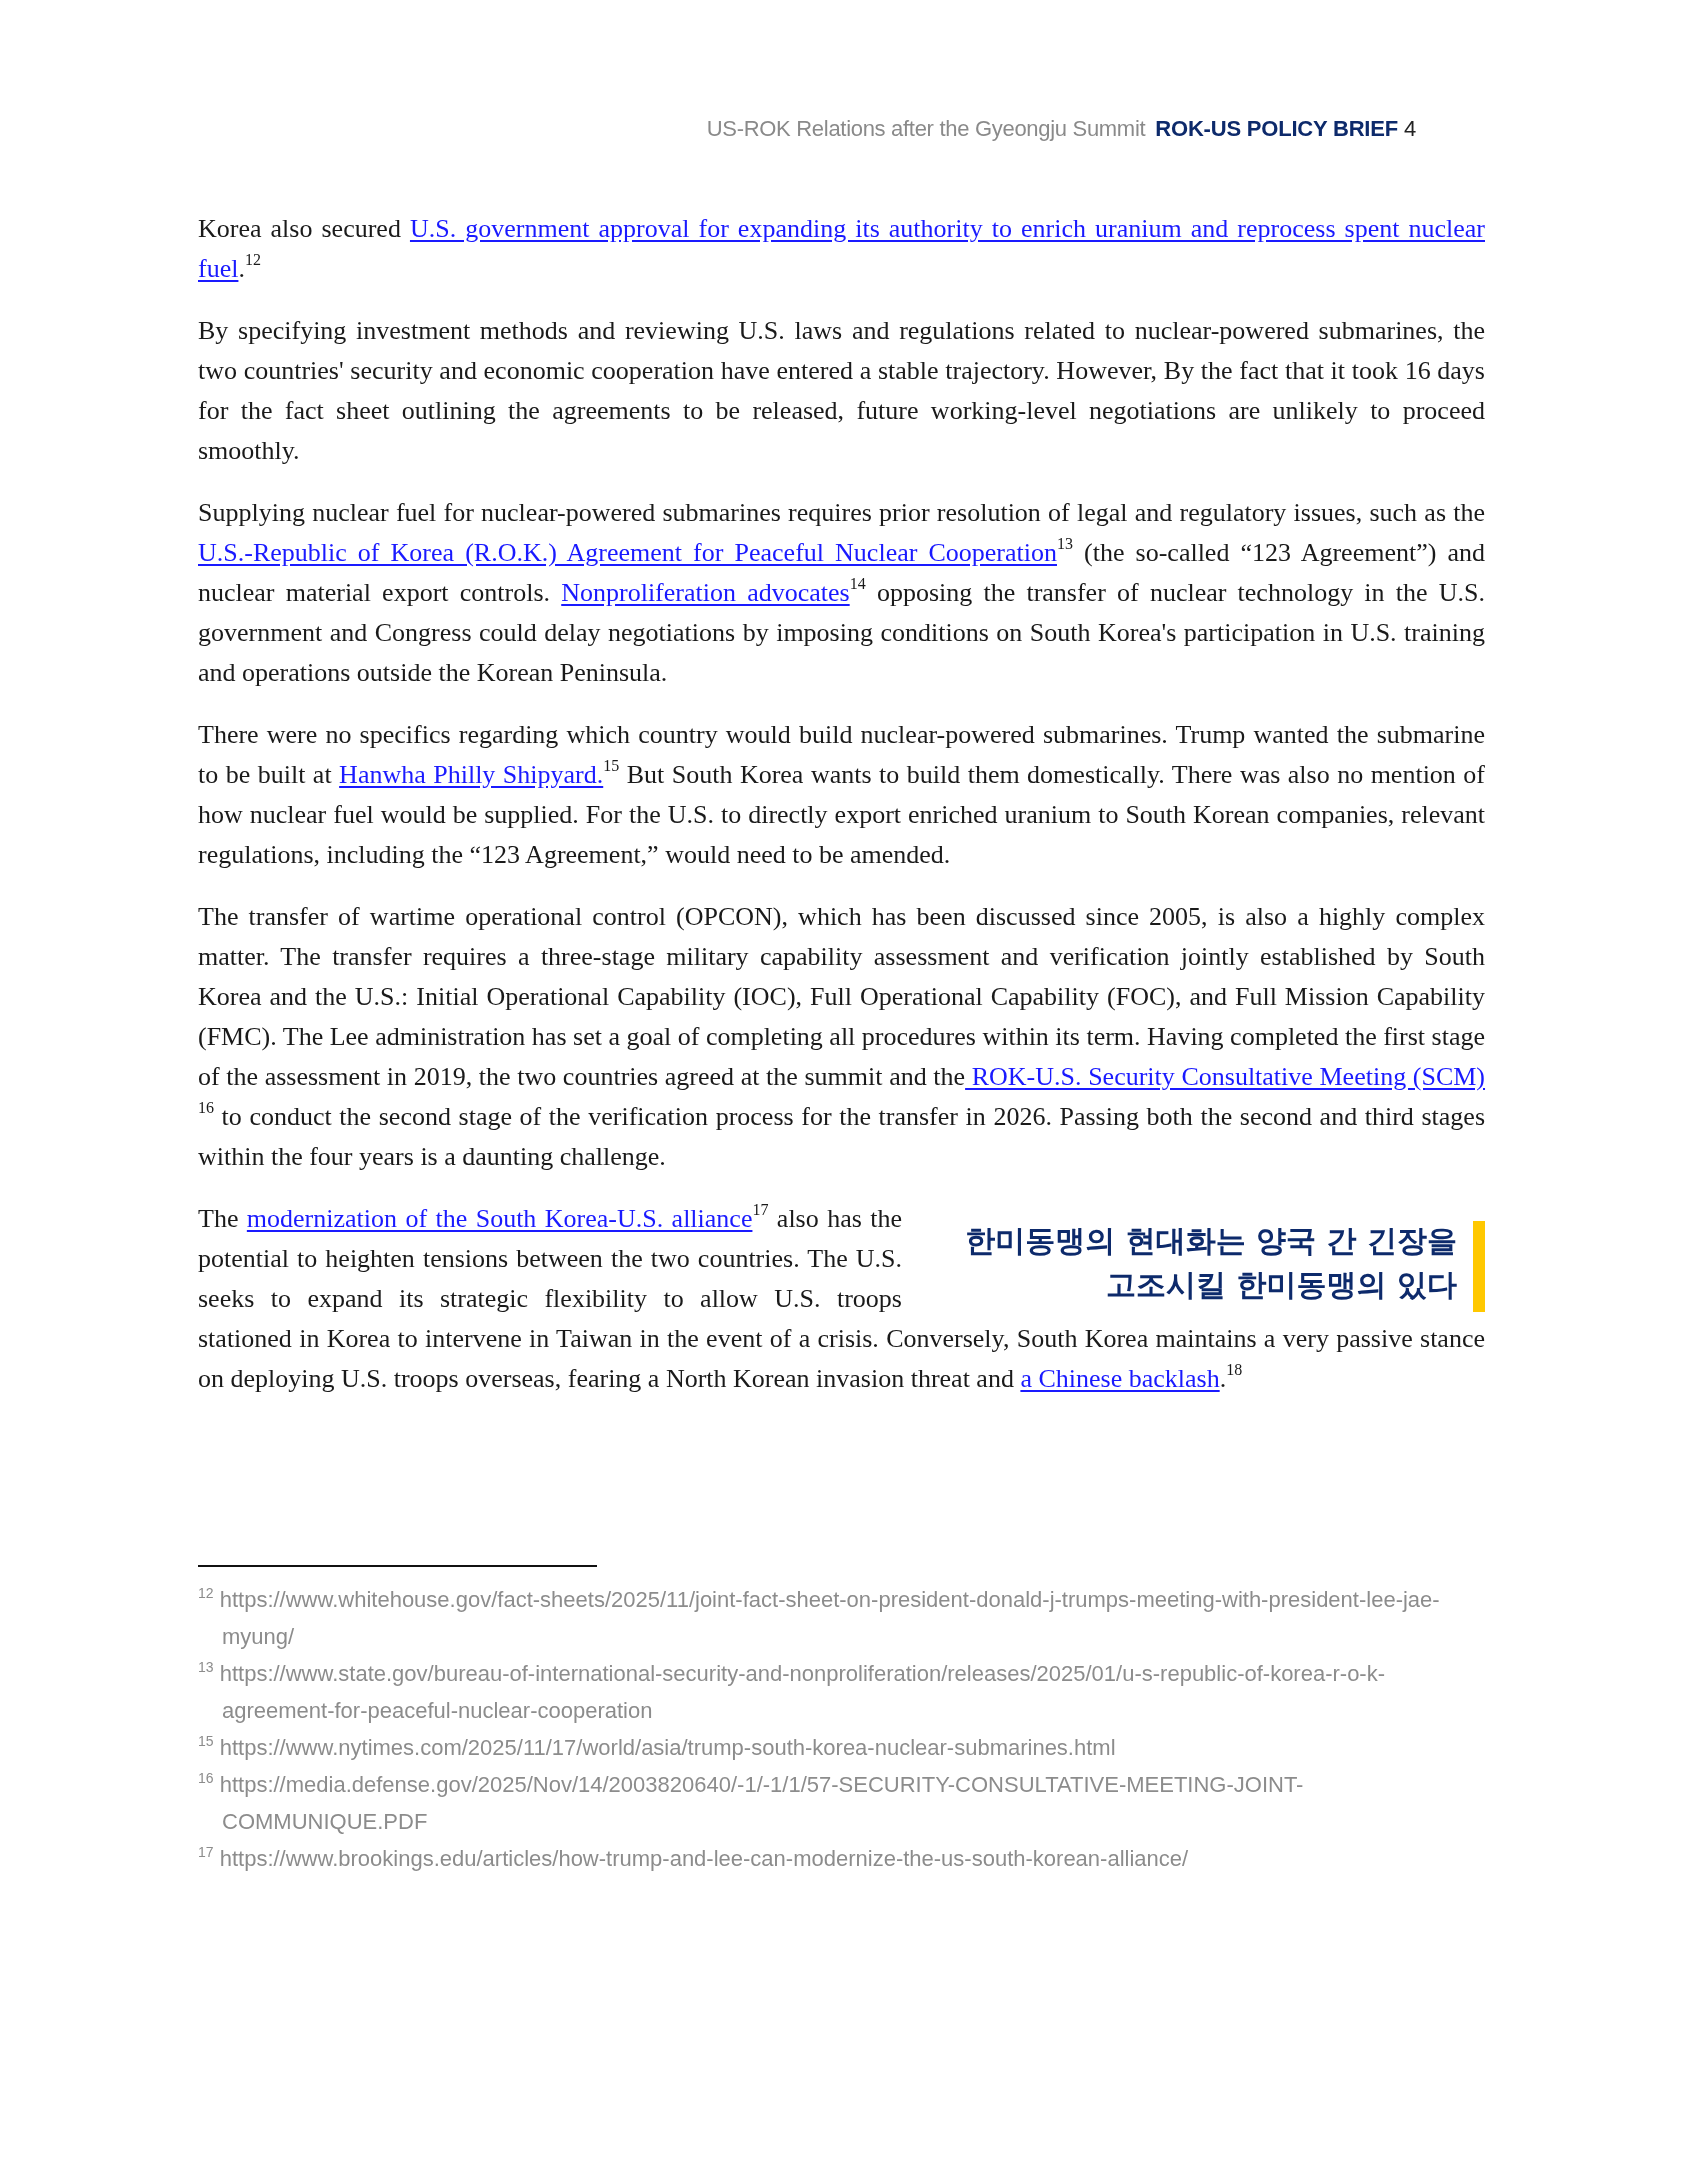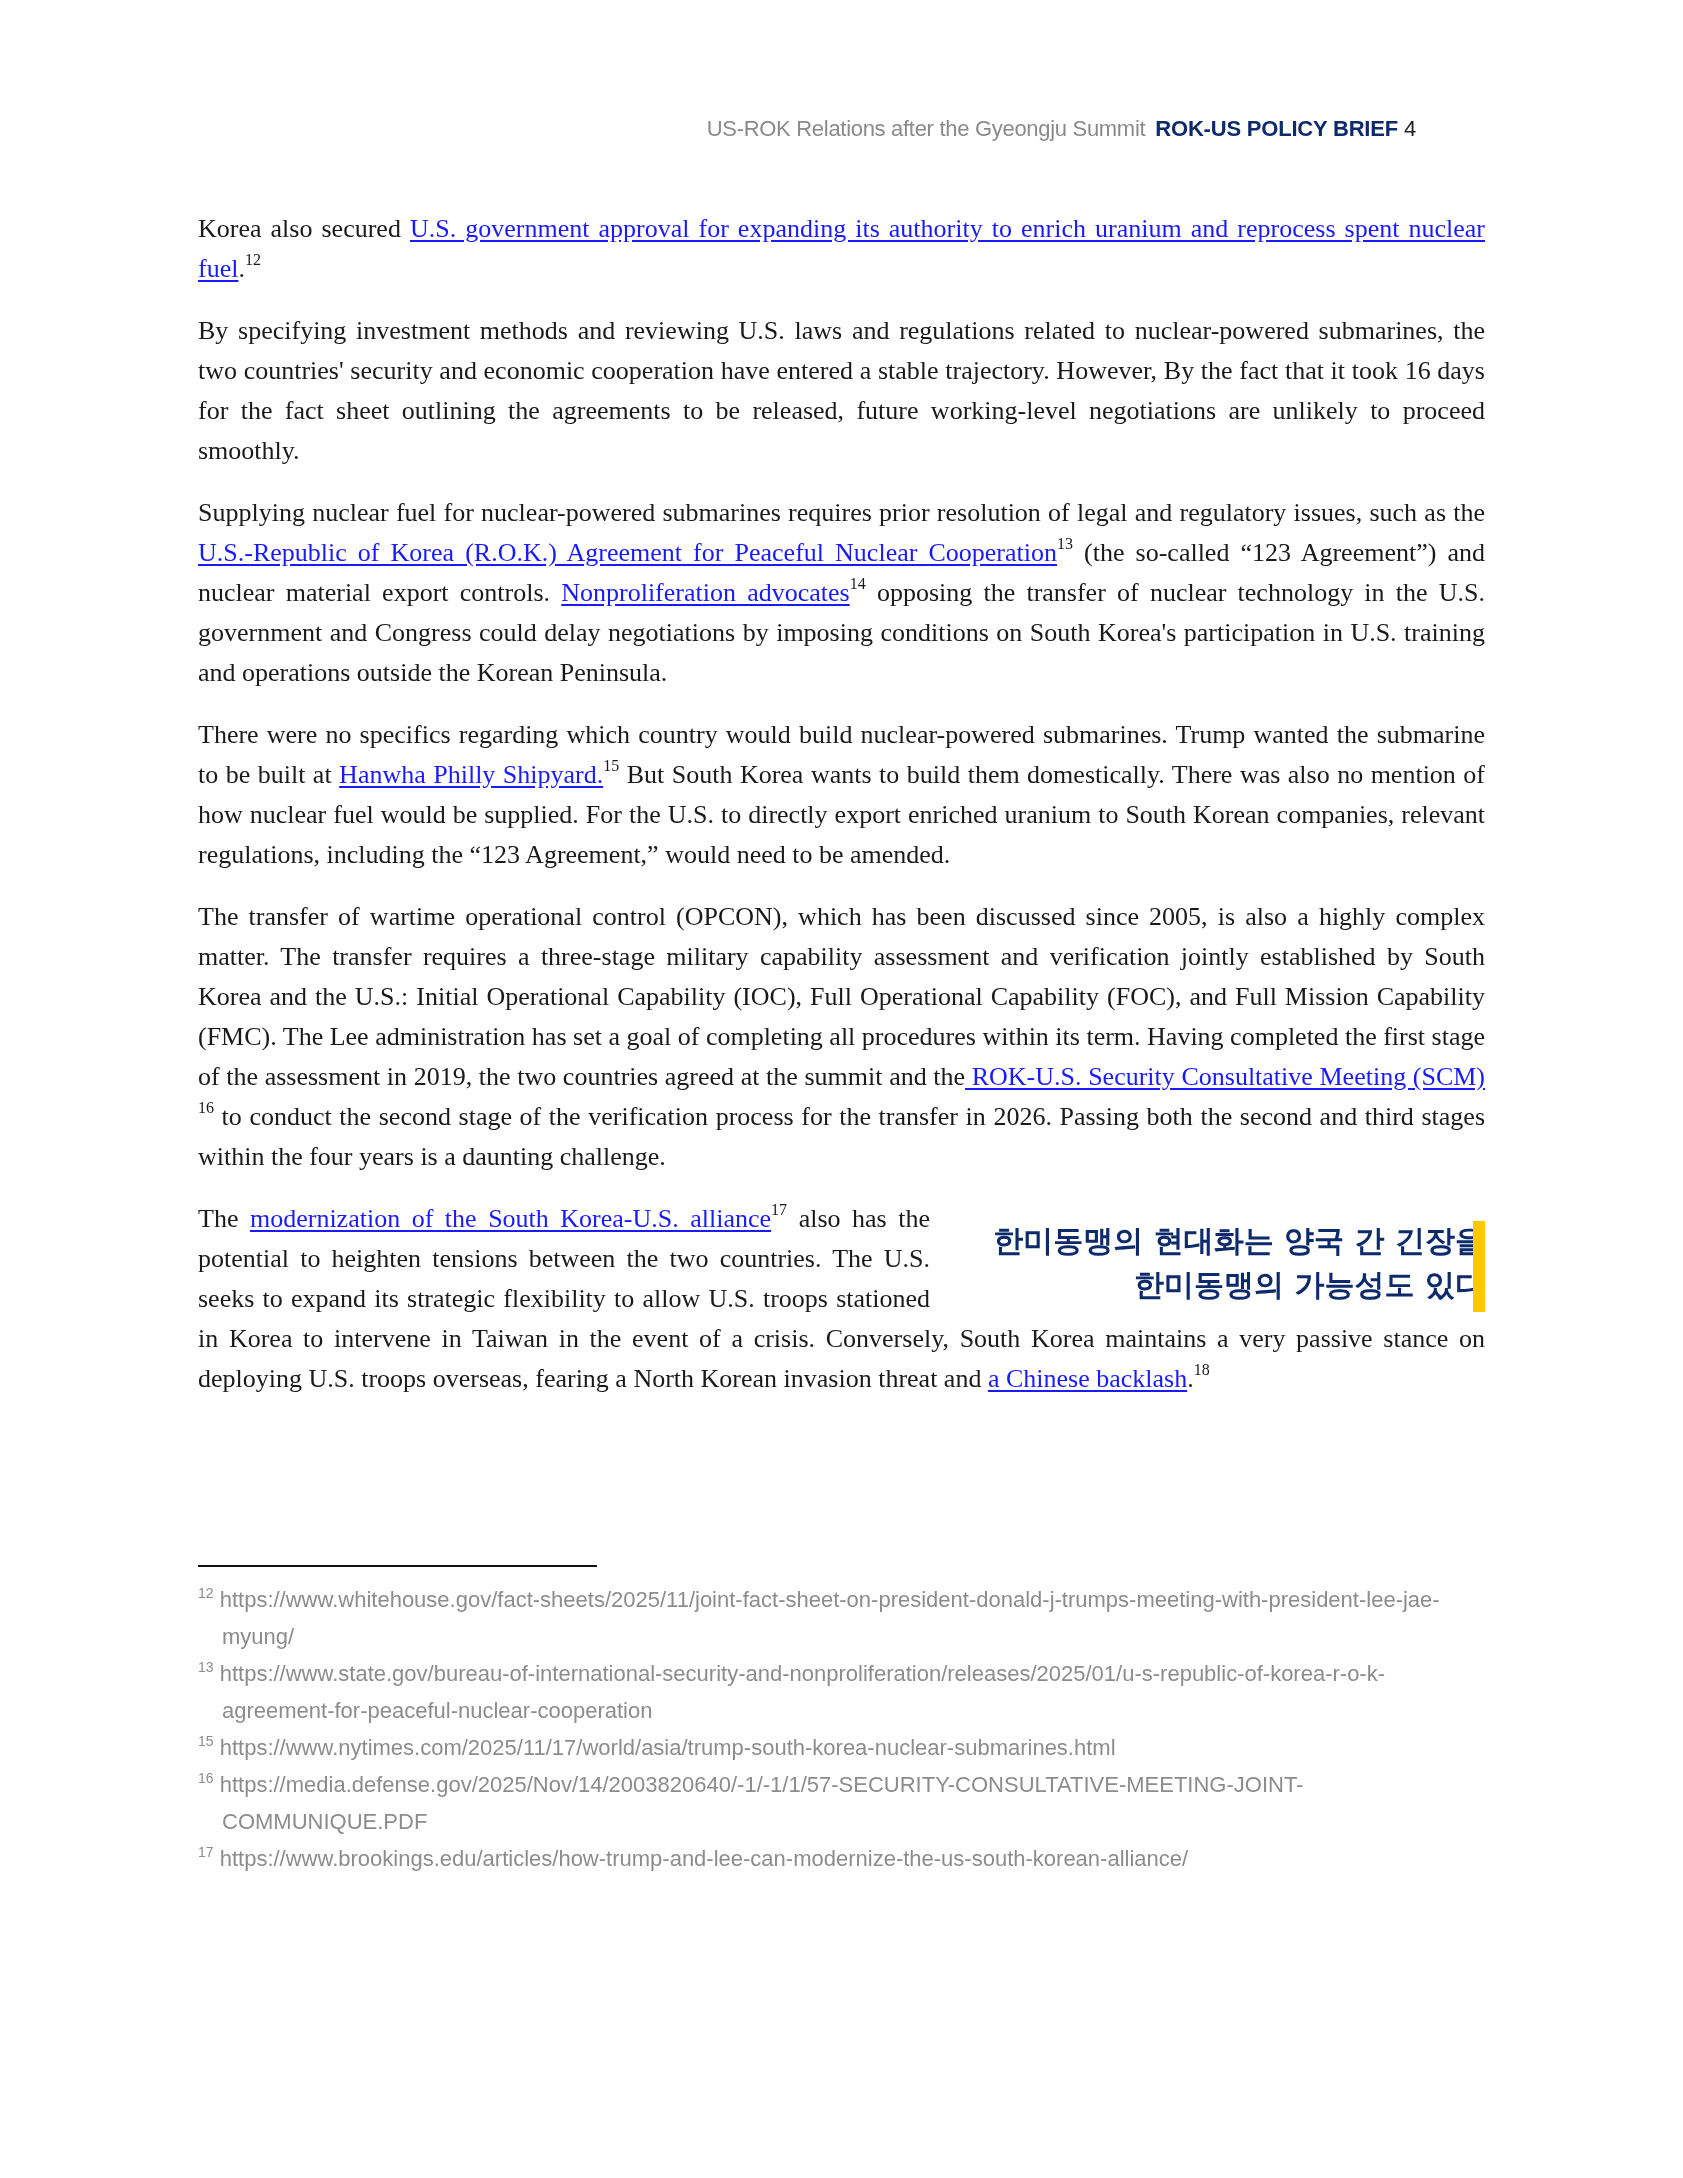--- a/index.html
+++ b/index.html
@@ -21,21 +21,21 @@
     }
     .body p { margin: 0 0 22px 0; text-align: justify; }
     a.link { color: #1a1aff; text-decoration: underline; text-underline-offset: 3px; }
     sup { font-size: 16px; line-height: 0; vertical-align: super; position: relative; top: -2px; }
 
     .float-para { position: relative; }
     .pull-quote {
       float: right; width: 515px; margin: 20px 0 10px 40px;
       text-align: right; font-family: "DejaVu Sans", sans-serif; font-weight: bold;
       font-size: 30px; line-height: 44px; color: #0d2a6b;
-      position: relative;
+      padding-right: 28px; position: relative;
     }
     .pull-quote .bar {
       position: absolute; right: 0; top: 2px; width: 12px; height: 91px; background: #ffc800;
     }
 
     .fn-rule { position: absolute; left: 198px; top: 1553px; width: 399px; height: 2px; background: #111; }
     .footnotes {
       position: absolute; left: 198px; top: 1569px; width: 1287px;
       font-family: "Liberation Sans", sans-serif; font-size: 22px; line-height: 37px; color: #8c8c8c;
     }
@@ -60,21 +60,21 @@
 
     <p><span>Supplying nuclear fuel for nuclear-powered submarines requires prior resolution of legal and regulatory issues, such as the </span><a class="link" href="#">U.S.-Republic of Korea (R.O.K.) Agreement for Peaceful Nuclear Cooperation</a><sup>13</sup><span> (the so-called “123 Agreement”) and nuclear material export controls. </span><a class="link" href="#">Nonproliferation advocates</a><sup>14</sup><span> opposing the transfer of nuclear technology in the U.S. government and Congress could delay negotiations by imposing conditions on South Korea's participation in U.S. training and operations outside the Korean Peninsula.</span></p>
 
     <p><span>There were no specifics regarding which country would build nuclear-powered submarines. Trump wanted the submarine to be built at </span><a class="link" href="#">Hanwha Philly Shipyard.</a><sup>15</sup><span> But South Korea wants to build them domestically. There was also no mention of how nuclear fuel would be supplied. For the U.S. to directly export enriched uranium to South Korean companies, relevant regulations, including the “123 Agreement,” would need to be amended.</span></p>
 
     <p><span>The transfer of wartime operational control (OPCON), which has been discussed since 2005, is also a highly complex matter. The transfer requires a three-stage military capability assessment and verification jointly established by South Korea and the U.S.: Initial Operational Capability (IOC), Full Operational Capability (FOC), and Full Mission Capability (FMC). The Lee administration has set a goal of completing all procedures within its term. Having completed the first stage of the assessment in 2019, the two countries agreed at the summit and the</span><a class="link" href="#"> ROK-U.S. Security Consultative Meeting (SCM) </a><sup>16</sup><span> to conduct the second stage of the verification process for the transfer in 2026. Passing both the second and third stages within the four years is a daunting challenge.</span></p>
 
     <div class="float-para">
       <div class="pull-quote">
         <div>한미동맹의 현대화는 양국 간 긴장을</div>
-        <div>한미동맹의 가능성도 있다</div>
+        <div>고조시킬 한미동맹의 있다</div>
         <span class="bar"></span>
       </div>
       <p style="text-align: justify;"><span>The </span><a class="link" href="#">modernization of the South Korea-U.S. alliance</a><sup>17</sup><span> also has the potential to heighten tensions between the two countries. The U.S. seeks to expand its strategic flexibility to allow U.S. troops stationed in Korea to intervene in Taiwan in the event</span><span> of a crisis. Conversely, South Korea maintains a very passive stance on deploying U.S. troops overseas, fearing a North Korean invasion threat and </span><a class="link" href="#">a Chinese backlash</a><span>.</span><sup>18</sup></p>
     </div>
   </div>
 
   <div class="fn-rule"></div>
 
   <div class="footnotes">
     <p class="fn"><sup>12</sup><span> https://www.whitehouse.gov/fact-sheets/2025/11/joint-fact-sheet-on-president-donald-j-trumps-meeting-with-president-lee-jae-myung/</span></p>

